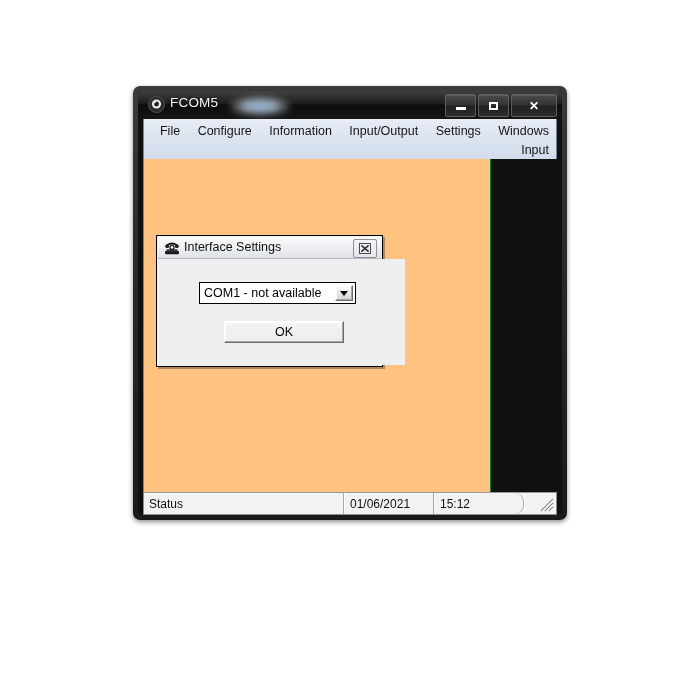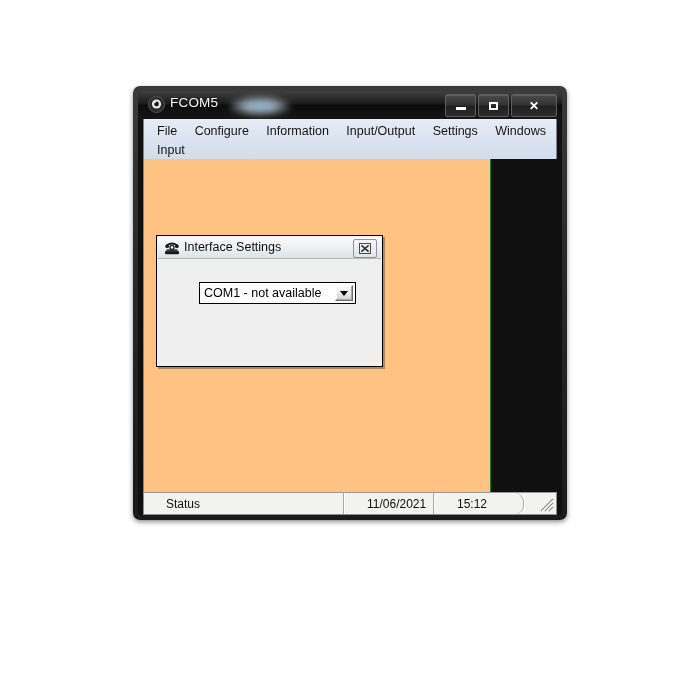--- a/index.html
+++ b/index.html
@@ -20,20 +20,21 @@
     position: absolute;
     left: 133px;
     top: 86px;
     width: 434px;
     height: 434px;
     border-radius: 7px;
     background: linear-gradient(to bottom, #3a3a3a 0%, #2a2a2a 40%, #1a1a1a 100%);
     box-shadow: 0 2px 5px rgba(0,0,0,0.45);
     box-sizing: border-box;
     padding: 0;
+    text-align: right;
   }
   #window-frame-inner {
     position: absolute;
     left: 5px;
     top: 5px;
     width: 424px;
     height: 424px;
     border-radius: 4px;
     background: #101010;
     box-sizing: border-box;
@@ -167,21 +168,21 @@
     border-top: 1px solid #9a9a9a;
     box-sizing: border-box;
     display: flex;
     align-items: stretch;
     font-size: 12px;
     color: #101010;
   }
   .status-pane {
     display: flex;
     align-items: center;
-    padding: 0 22px;
+    padding: 0 5px;
     box-sizing: border-box;
     border-right: 1px solid #a9a9a9;
     border-left: 1px solid #ffffff;
     white-space: nowrap;
   }
   #status-pane-message { width: 200px; border-left: none; }
   #status-pane-date { width: 90px; }
   #status-pane-time { width: 90px; border-radius: 9px; }
   #status-grip {
     flex: 1;
@@ -234,20 +235,21 @@
     display: flex;
     align-items: center;
     justify-content: center;
   }
   #dialog-body {
     position: absolute;
     left: 1px; top: 23px;
     width: 223px;
     height: 106px;
     background: #efefef;
+    padding-left: 24px;
   }
 
   
   #combo-port {
     position: absolute;
     left: 41px; top: 23px;
     width: 157px; height: 22px;
     border: 1px solid #000000;
     background: #ffffff;
     box-sizing: border-box;
@@ -381,29 +383,30 @@
 
         <div id="dialog-body">
 
           <div id="combo-port">
             <span id="combo-port-value">COM1 - not available</span>
             <span id="combo-port-arrow">
               <span class="caret-down"></span>
             </span>
           </div>
 
+          <div id="button-ok">OK</div>
 
         </div>
       </div>
 
     </div>
 
     <div id="status-bar">
       <div class="status-pane" id="status-pane-message">Status</div>
-      <div class="status-pane" id="status-pane-date">11/06/2021</div>
+      <div class="status-pane" id="status-pane-date">01/06/2021</div>
       <div class="status-pane" id="status-pane-time">15:12</div>
       <div id="status-grip">
         <svg width="14" height="14" viewBox="0 0 14 14">
           <g stroke="#8c8c8c" stroke-width="1.3">
             <line x1="13" y1="1" x2="1" y2="13"></line>
             <line x1="13" y1="5" x2="5" y2="13"></line>
             <line x1="13" y1="9" x2="9" y2="13"></line>
           </g>
           <g stroke="#ffffff" stroke-width="1.0">
             <line x1="13" y1="2.4" x2="2.4" y2="13"></line>

